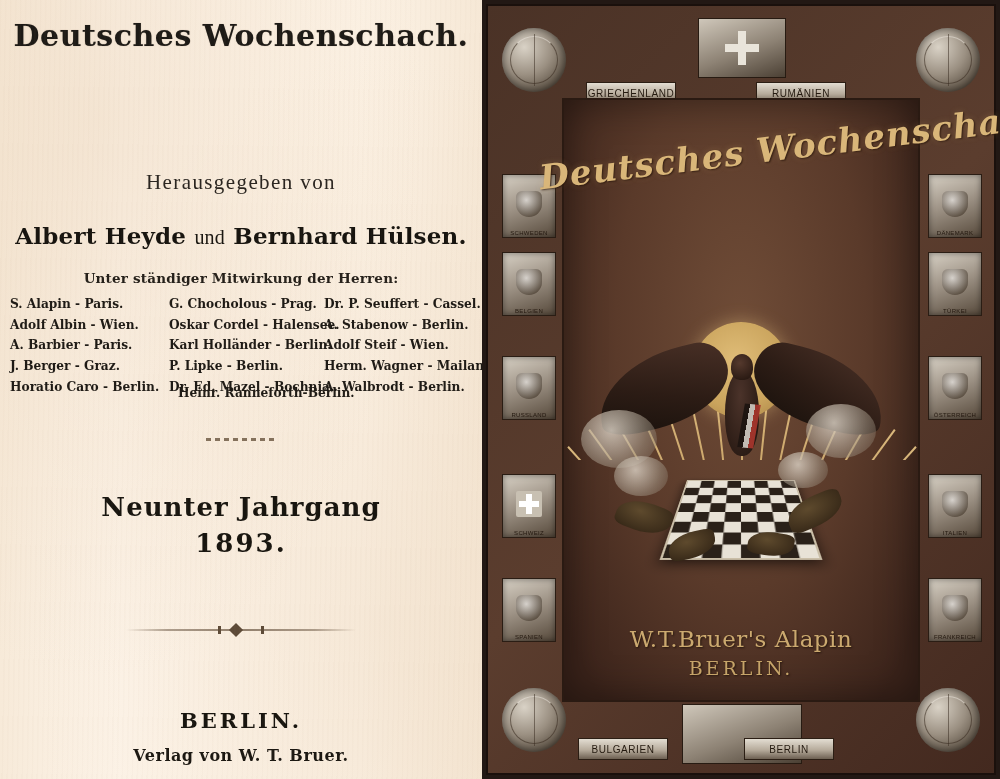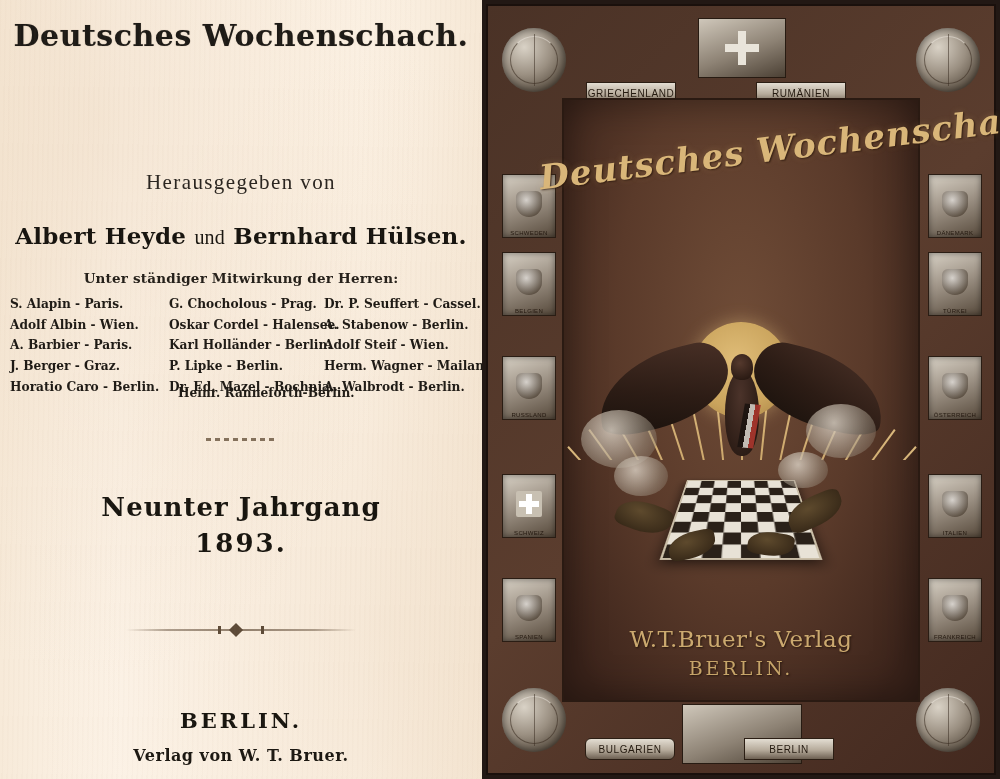--- a/index.html
+++ b/index.html
@@ -486,21 +486,21 @@
     display: flex;
     align-items: center;
     justify-content: center;
     font-family: "Liberation Sans", sans-serif;
     font-size: 10px;
     letter-spacing: .6px;
     color: #241a10;
   }
   .p-greece   { left: 100px; top: 78px;  width: 88px; }
   .p-romania  { left: 270px; top: 78px;  width: 88px; }
-  .p-bulgaria { left: 99px; top: 734px; width: 88px; border-radius: 6px; }
+  .p-bulgaria { left: 92px; top: 734px; width: 88px; }
   .p-serbia   { left: 258px; top: 734px; width: 88px; }
 
   .emblem-top {
     position: absolute;
     left: 212px; top: 14px;
     width: 86px; height: 58px;
     background: linear-gradient(160deg, #cfc7ba 0%, #8d8274 55%, #4b4034 100%);
     border: 1px solid #271b12;
   }
   .emblem-top .cross-red {
@@ -683,18 +683,18 @@
       <div class="cloud c1"></div>
       <div class="cloud c2"></div>
       <div class="cloud c3"></div>
       <div class="cloud c4"></div>
 
       <div class="leaf l1"></div>
       <div class="leaf l2"></div>
       <div class="leaf l3"></div>
       <div class="leaf l4"></div>
 
-      <div class="cover-publisher">W.T.Bruer's Verlag</div>
+      <div class="cover-publisher">W.T.Bruer's Alapin</div>
       <div class="cover-city">BERLIN.</div>
     </div>
   </div>
 
 </div>
 
 </body></html>

